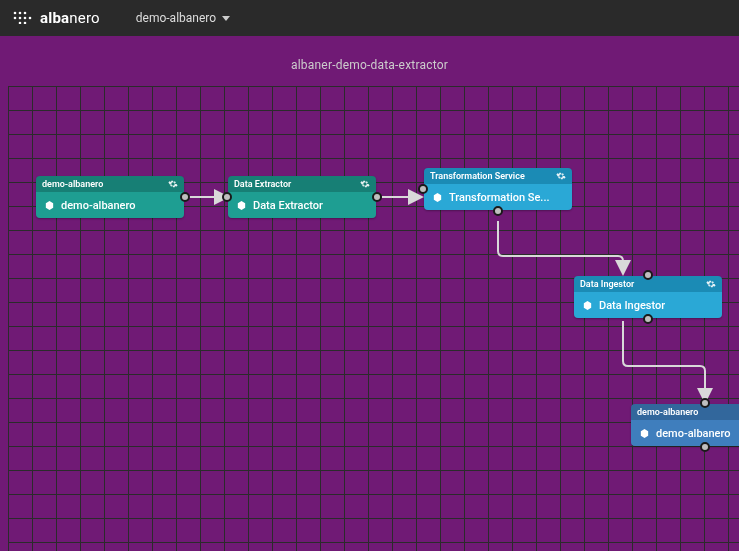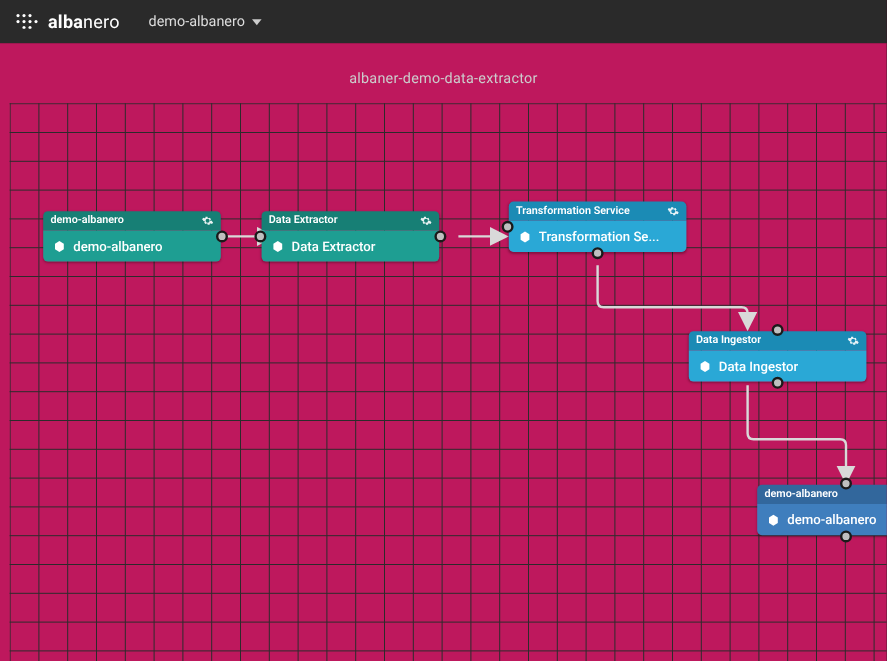--- a/index.html
+++ b/index.html
@@ -5,21 +5,21 @@
   * { box-sizing: border-box; margin: 0; padding: 0; }
   html, body { width: 739px; height: 551px; overflow: hidden; font-family: -apple-system, BlinkMacSystemFont, "Segoe UI", Roboto, sans-serif; }
   body { background: #1a1a1a; color: #ddd; }
 
   .header {
     height: 36px;
     background: #2a2a2a;
     display: flex;
     align-items: center;
     padding: 0 12px;
-    gap: 24px;
+    gap: 36px;
   }
   .logo {
     display: flex;
     align-items: center;
     gap: 6px;
   }
   .logo-dots {
     display: inline-block;
   }
   .logo-text { font-size: 15px; font-weight: 400; color: #fff; letter-spacing: 0.2px; }
@@ -30,21 +30,21 @@
   }
   .caret-down {
     width: 0; height: 0; border-left: 4px solid transparent;
     border-right: 4px solid transparent; border-top: 5px solid #ccc;
   }
 
   .canvas-wrap {
     position: relative;
     width: 739px;
     height: 515px;
-    background: #be185d;
+    background: #701a75;
   }
   .title {
     position: absolute;
     top: 22px;
     left: 0; right: 0;
     text-align: center;
     font-size: 12px;
     color: #ccc;
     letter-spacing: 0.2px;
   }
@@ -176,21 +176,21 @@
         <span class="hex">
           <svg viewBox="0 0 24 24" width="11" height="11" fill="#fff">
               <path d="M12 2l8 5v10l-8 5-8-5V7l8-5z"></path>
             </svg>
         </span>
         <span>demo-albanero</span>
       </div>
       <div class="port right"></div>
     </div>
 
-    <div class="node teal" style="left:210px; top:90px;">
+    <div class="node teal" style="left:220px; top:90px;">
       <div class="hdr">
         <span>Data Extractor</span>
         <span class="gear">
           <svg viewBox="0 0 24 24" width="10" height="10" fill="#fff">
               <path d="M12 8a4 4 0 100 8 4 4 0 000-8zm9 4a7 7 0 01-.1 1.2l2.1 1.6-2 3.5-2.5-1a7 7 0 01-2 .1l-.4 2.6h-4l-.4-2.6a7 7 0 01-2-.1l-2.5 1-2-3.5 2.1-1.6A7 7 0 013 12a7 7 0 01.1-1.2L1 9.2l2-3.5 2.5 1a7 7 0 012-.1L7.9 4h4l.4 2.6a7 7 0 012 .1l2.5-1 2 3.5-2.1 1.6c.1.4.1.8.1 1.2z"></path>
             </svg>
         </span>
       </div>
       <div class="body">
         <span class="hex">

